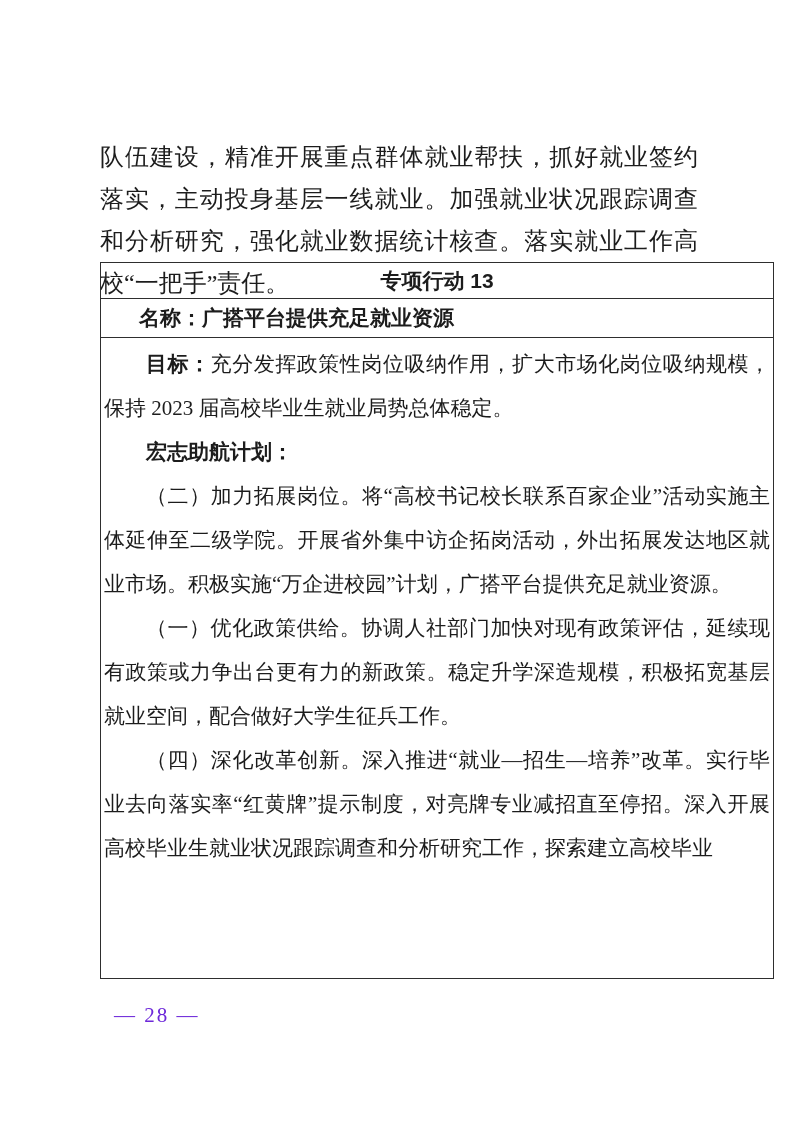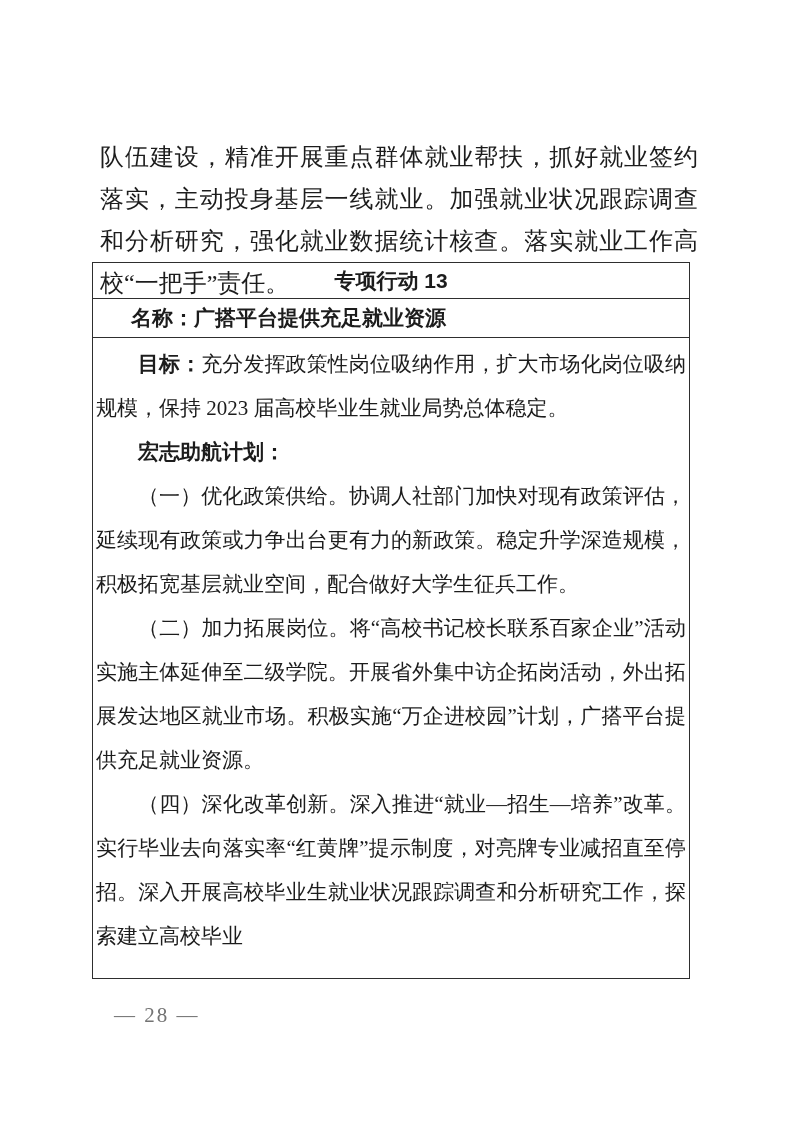--- a/index.html
+++ b/index.html
@@ -17,23 +17,23 @@
     left: 100px;
     top: 136px;
     width: 598px;
     font-size: 24px;
     line-height: 42px;
     text-align: justify;
     text-justify: inter-character;
   }
   .action-table {
     position: absolute;
-    left: 92px;
+    left: 100px;
     top: 262px;
-    width: 598px;
+    width: 674px;
     box-sizing: border-box;
     border: 1.4px solid #2e2e2e;
   }
   .row-title {
     height: 35px;
     border-bottom: 1px solid #2e2e2e;
     display: flex;
     align-items: center;
     justify-content: center;
     font-family: "Liberation Sans", "DejaVu Sans", sans-serif;
@@ -68,21 +68,21 @@
     font-family: "Liberation Sans", "DejaVu Sans", sans-serif;
     font-weight: 700;
     font-style: normal;
   }
   .page-number {
     position: absolute;
     left: 114px;
     top: 1003px;
     font-size: 21px;
     letter-spacing: 2px;
-    color: #737373;
+    color: #6d28d9;
   }
 </style>
 </head>
 <body>
 
 <div class="page">
 
   <div class="intro">队伍建设，精准开展重点群体就业帮扶，抓好就业签约落实，主动投身基层一线就业。加强就业状况跟踪调查和分析研究，强化就业数据统计核查。落实就业工作高校“一把手”责任。</div>
 
   <div class="action-table">
@@ -90,23 +90,23 @@
     <div class="row-title">专项行动 13</div>
 
     <div class="row-name">名称：广搭平台提供充足就业资源</div>
 
     <div class="row-body">
 
       <p><span class="hei">目标：</span><span>充分发挥政策性岗位吸纳作用，扩大市场化岗位吸纳规模，保持 2023 届高校毕业生就业局势总体稳定。</span></p>
 
       <p class="hei">宏志助航计划：</p>
 
+      <p>（二）加力拓展岗位。将“高校书记校长联系百家企业”活动实施主体延伸至二级学院。开展省外集中访企拓岗活动，外出拓展发达地区就业市场。积极实施“万企进校园”计划，广搭平台提供充足就业资源。</p>
+
       <p>（一）优化政策供给。协调人社部门加快对现有政策评估，延续现有政策或力争出台更有力的新政策。稳定升学深造规模，积极拓宽基层就业空间，配合做好大学生征兵工作。</p>
-
-      <p>（二）加力拓展岗位。将“高校书记校长联系百家企业”活动实施主体延伸至二级学院。开展省外集中访企拓岗活动，外出拓展发达地区就业市场。积极实施“万企进校园”计划，广搭平台提供充足就业资源。</p>
 
 
       <p>（四）深化改革创新。深入推进“就业—招生—培养”改革。实行毕业去向落实率“红黄牌”提示制度，对亮牌专业减招直至停招。深入开展高校毕业生就业状况跟踪调查和分析研究工作，探索建立高校毕业</p>
 
     </div>
   </div>
 
   <div class="page-number">— 28 —</div>
 
 </div>

